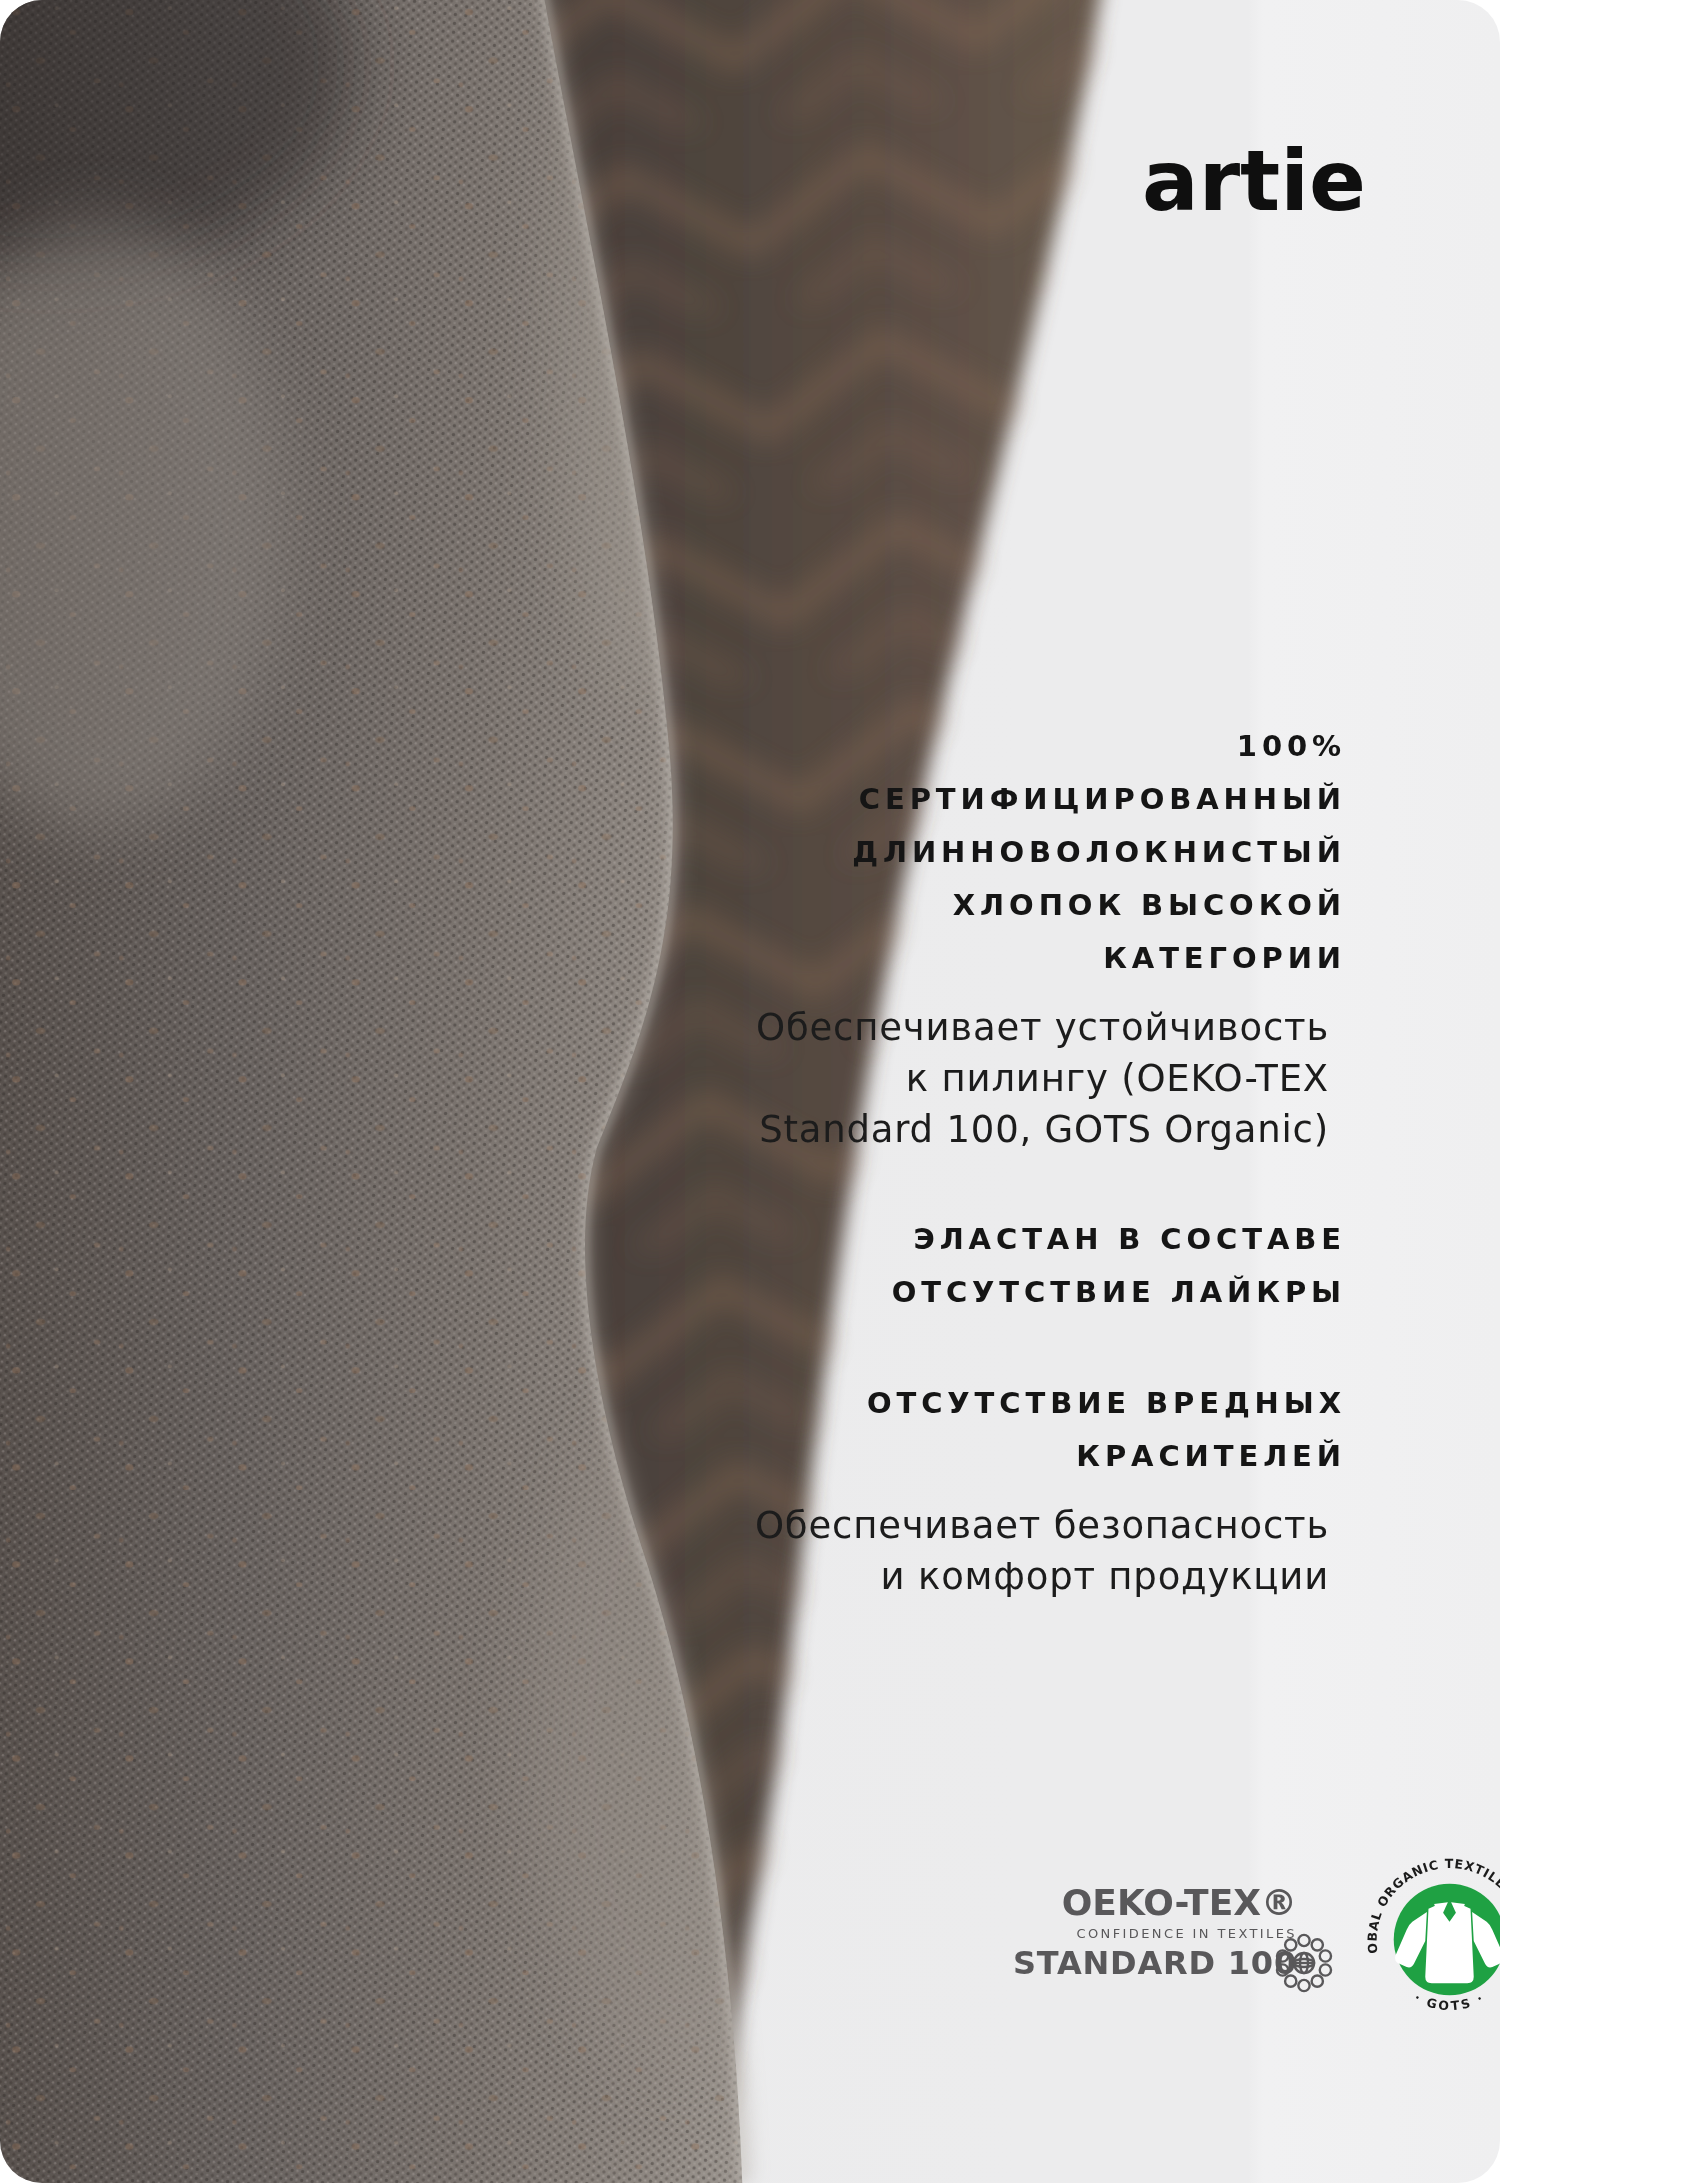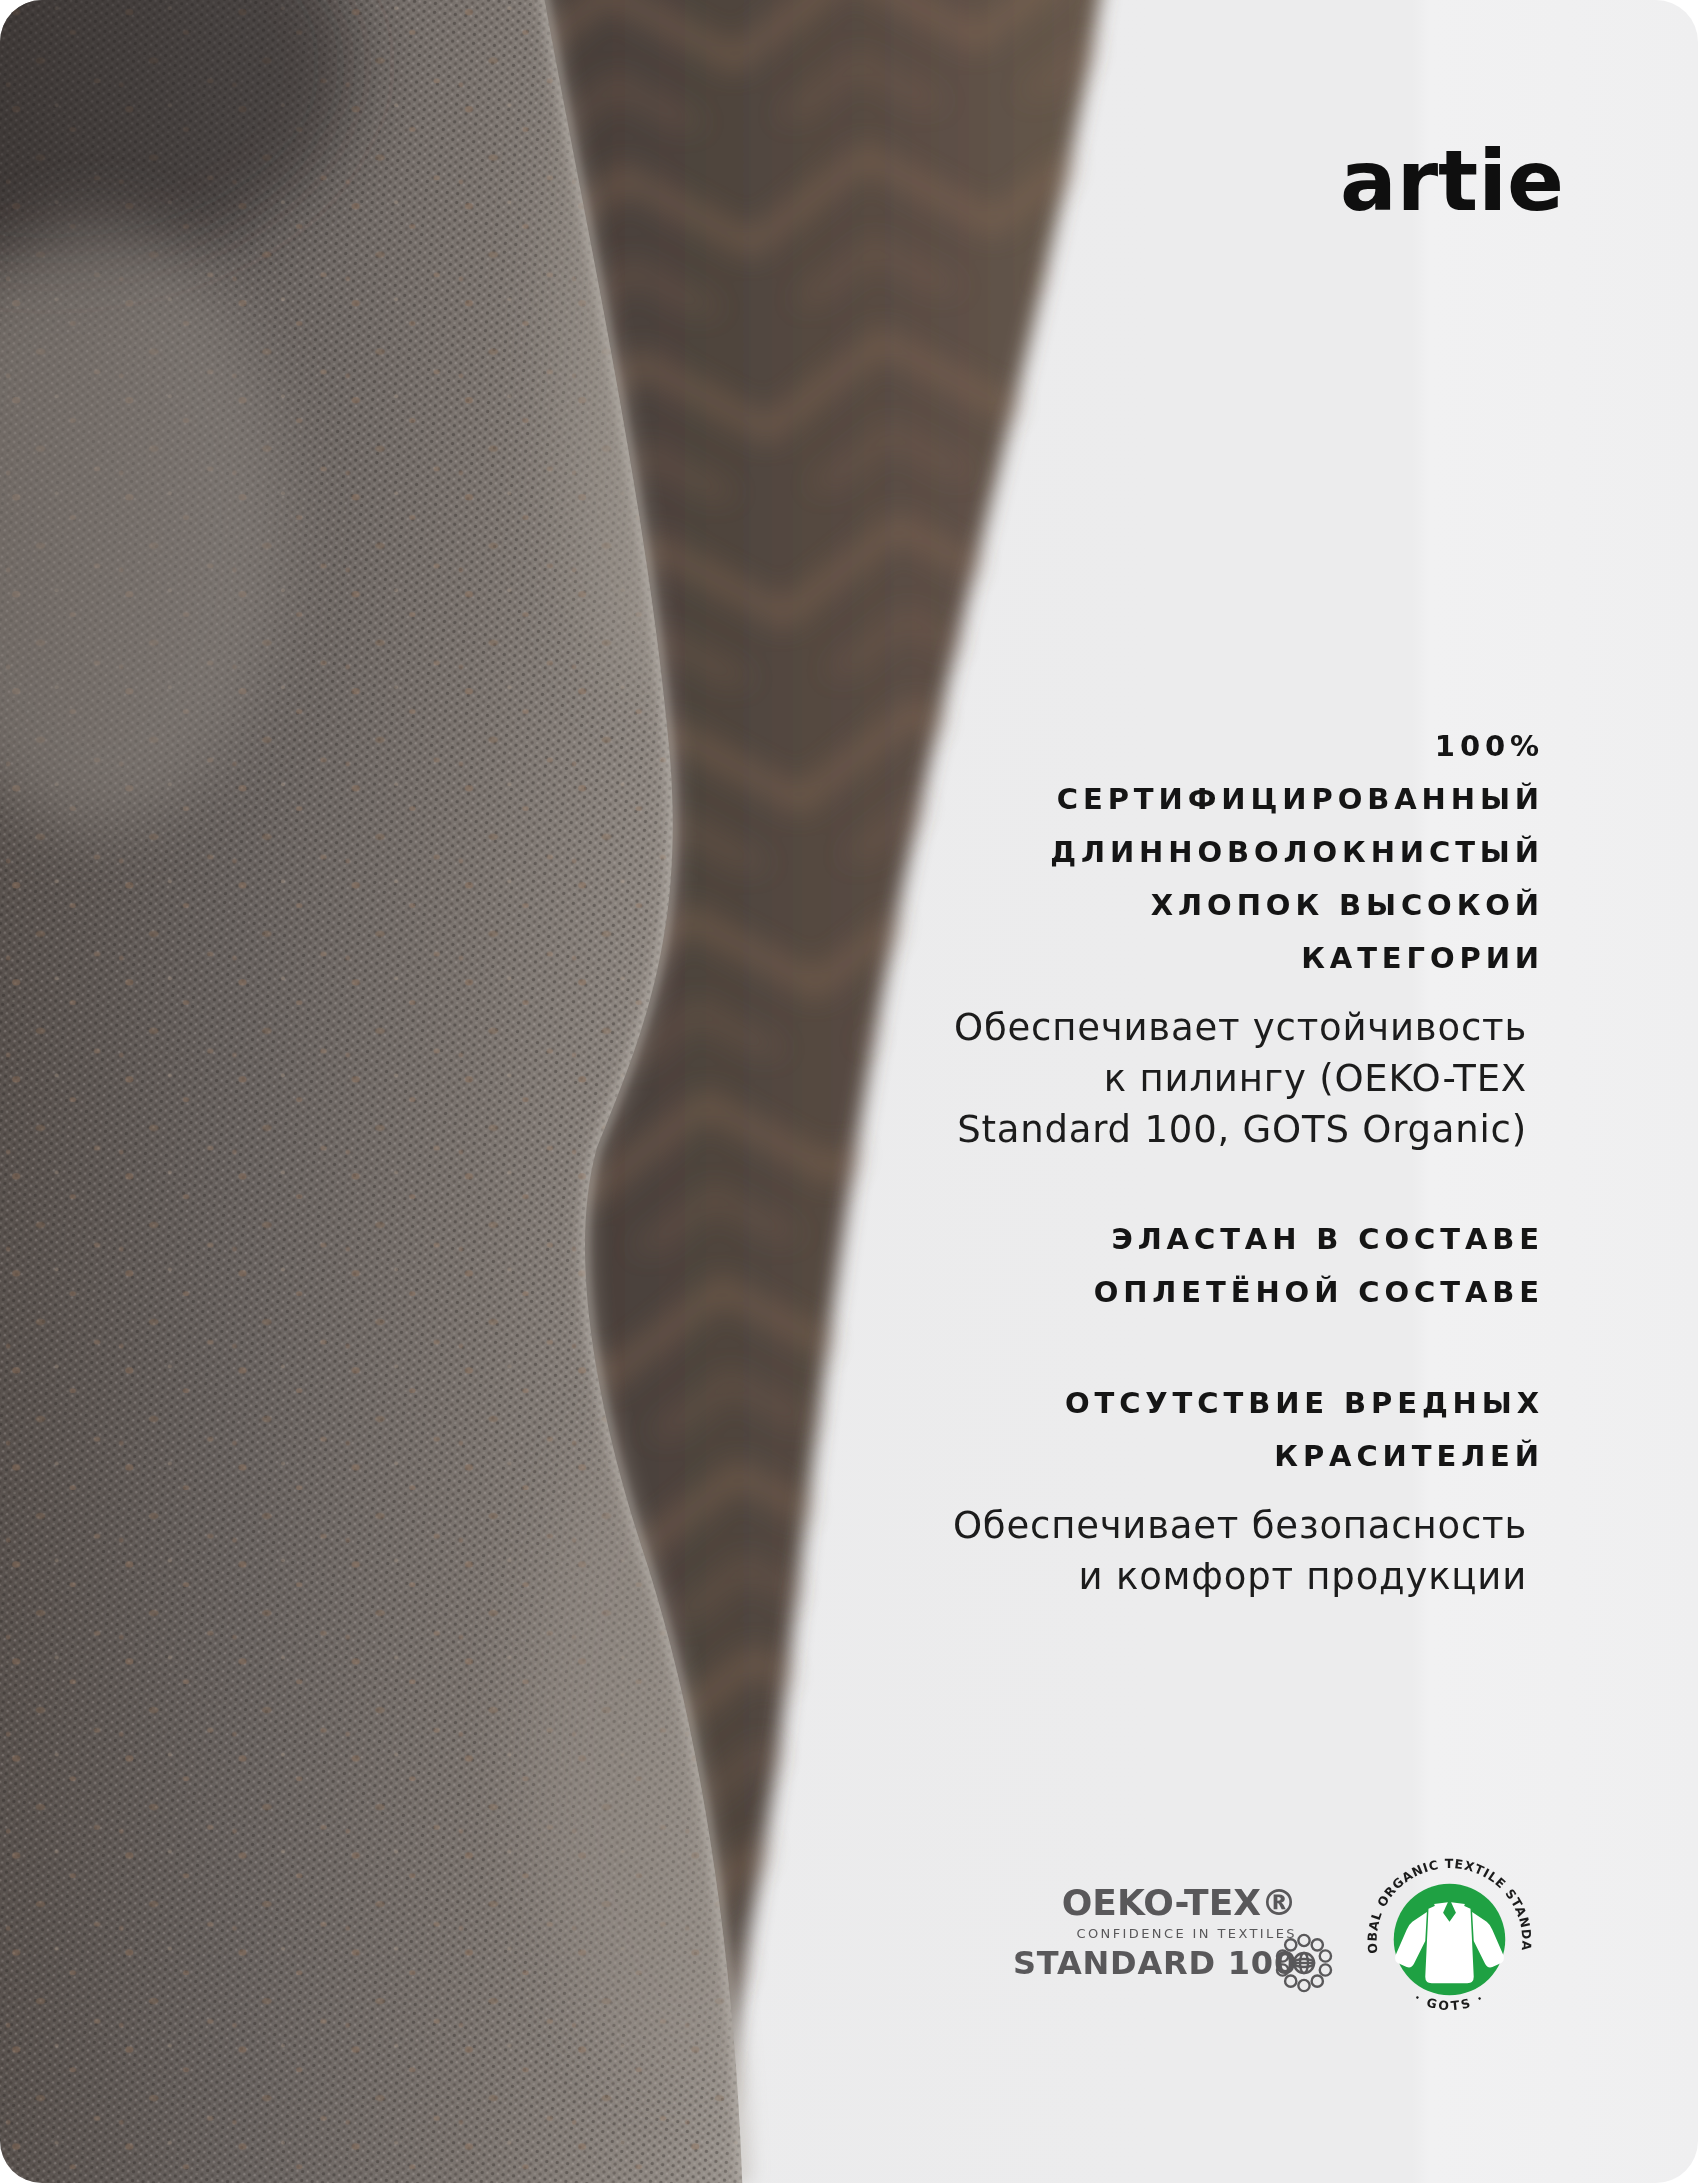--- a/index.html
+++ b/index.html
@@ -1,16 +1,16 @@
 <!DOCTYPE html>
 <html style="font-size:13px"><head>
 <meta charset="utf-8">
 <style>
   html,body{margin:0;padding:0;background:#ffffff;}
-  .stage{position:relative;width:1698px;height:2183px;font-family:"DejaVu Sans","Liberation Sans",sans-serif;}
+  .stage{position:relative;width:1500px;height:2183px;font-family:"DejaVu Sans","Liberation Sans",sans-serif;}
   .card{
     position:absolute;inset:0;border-radius:42px;overflow:hidden;
     background:linear-gradient(to right,#eaeaeb 0%,#ececed 68%,#ececed 83.2%,#f1f1f2 84.2%,#efeff0 100%);
   }
   .fabric{position:absolute;left:0;top:0;width:1132px;height:2183px;}
   .brand{
     position:absolute;top:139px;right:134px;
     font-size:84px;font-weight:800;letter-spacing:0px;color:#0f0f0f;line-height:1;
   }
   .features{
@@ -132,21 +132,21 @@
 СЕРТИФИЦИРОВАННЫЙ
 ДЛИННОВОЛОКНИСТЫЙ
 ХЛОПОК ВЫСОКОЙ
 КАТЕГОРИИ</h3>
         <p class="feature-desc">Обеспечивает устойчивость
 к пилингу (OEKO-TEX
 Standard 100, GOTS Organic)</p>
       </div>
       <div class="feature">
         <h3 class="feature-title">ЭЛАСТАН В СОСТАВЕ
-ОПЛЕТЁНОЙ СОСТАВЕ</h3>
+ОТСУТСТВИЕ ЛАЙКРЫ</h3>
       </div>
       <div class="feature">
         <h3 class="feature-title">ОТСУТСТВИЕ ВРЕДНЫХ
 КРАСИТЕЛЕЙ</h3>
         <p class="feature-desc">Обеспечивает безопасность
 и комфорт продукции</p>
       </div>
     </div>
 
     <div class="oeko">

